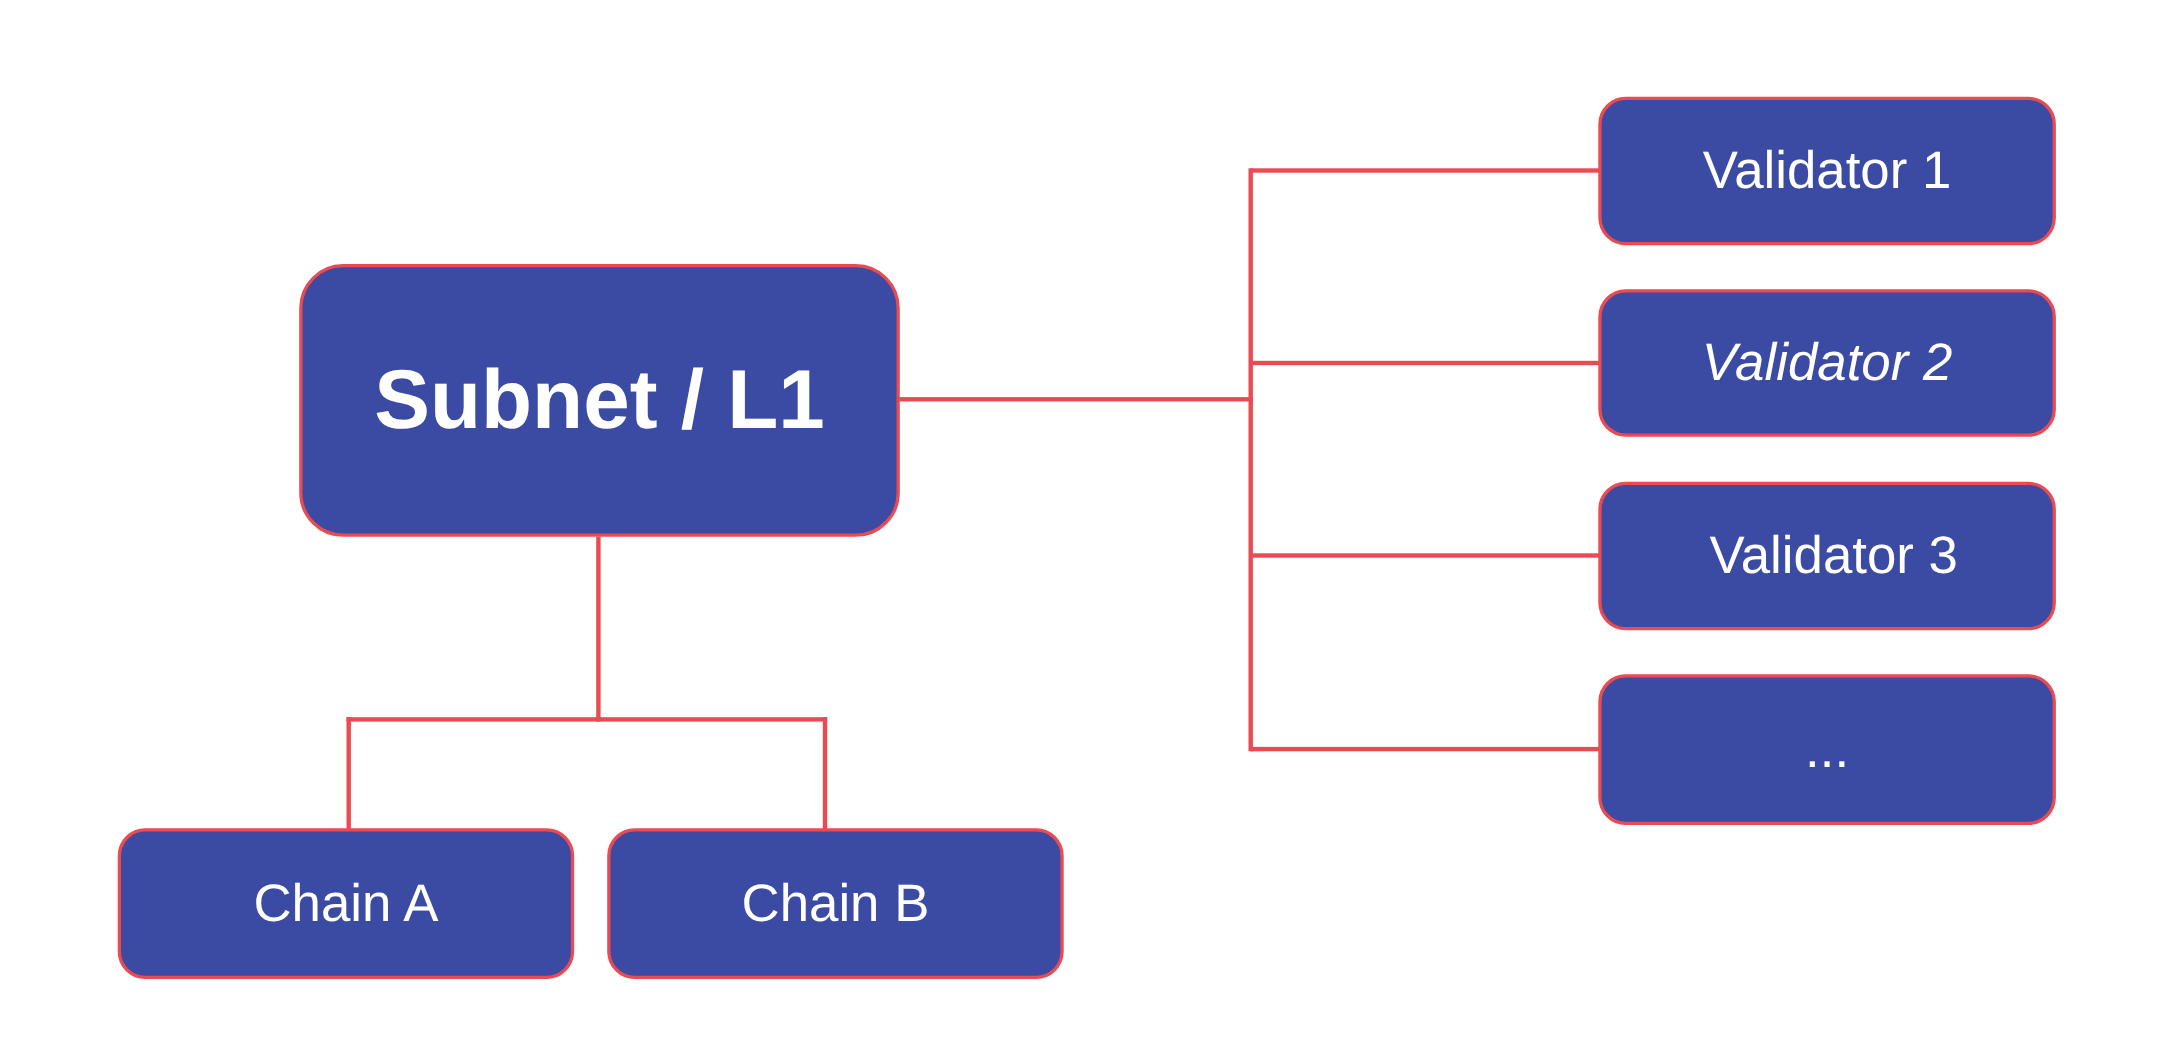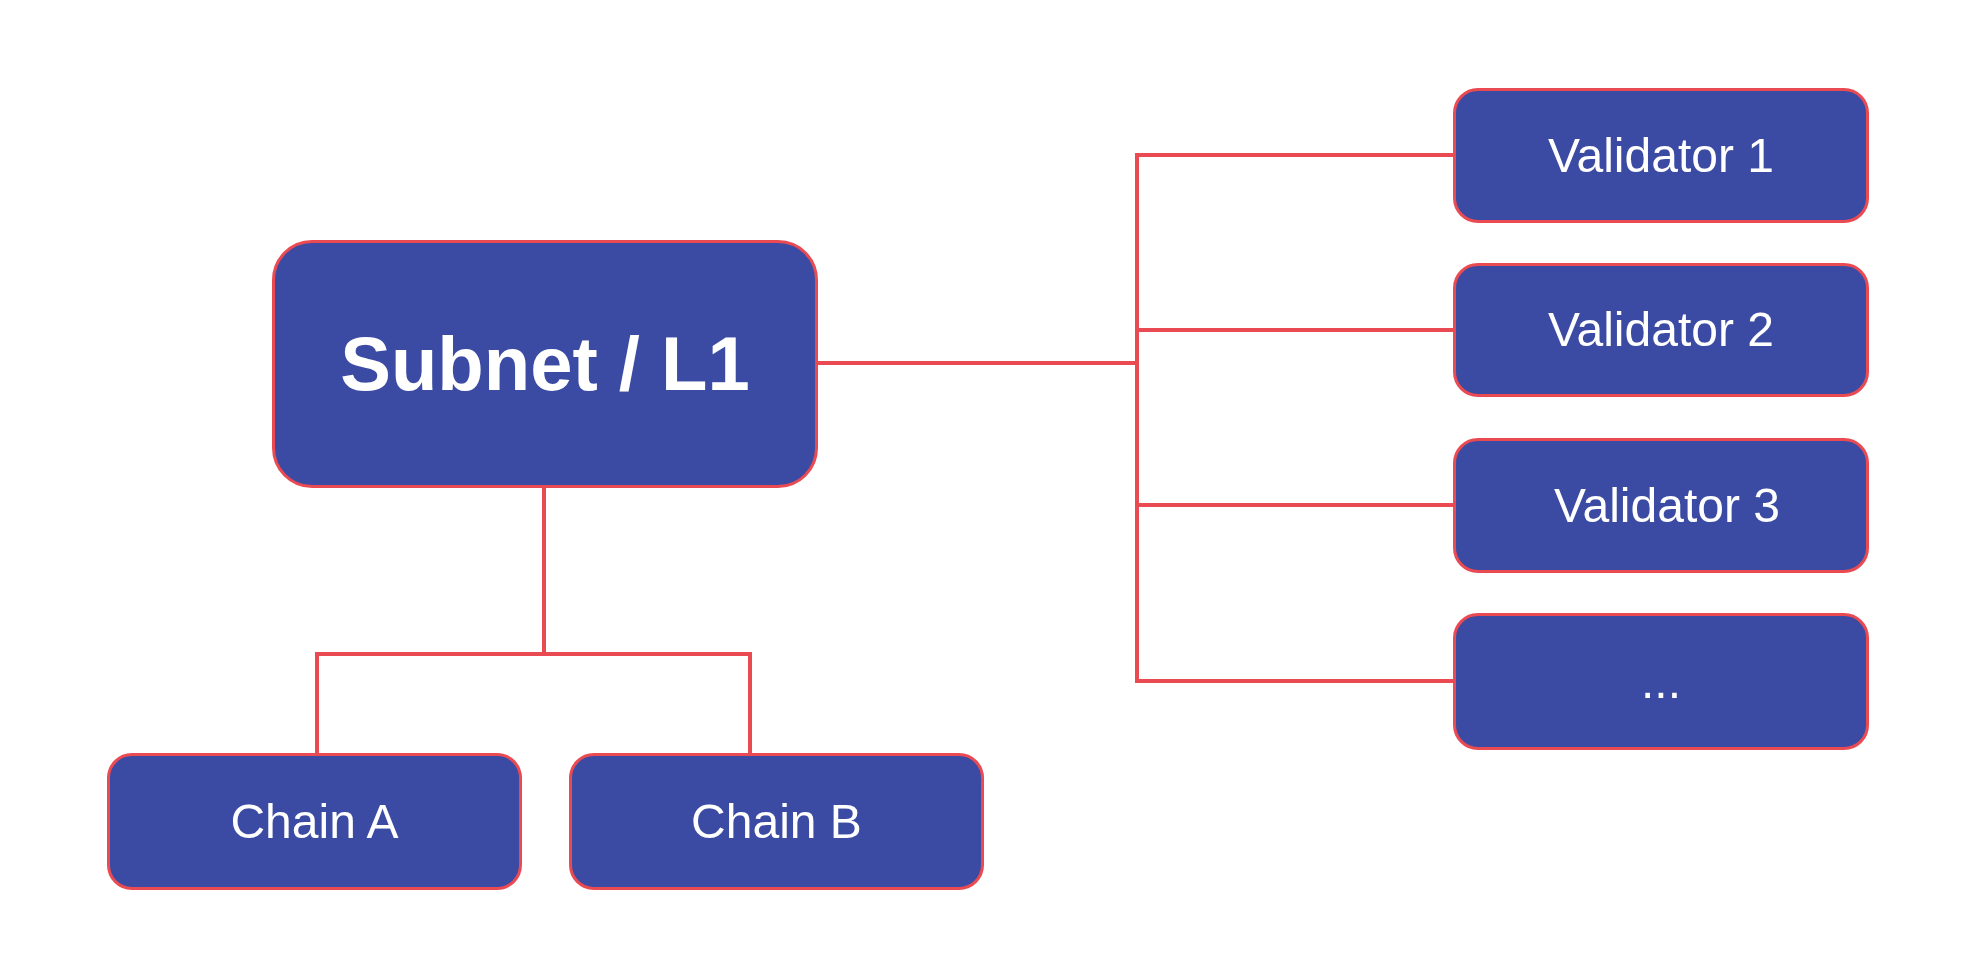--- a/index.html
+++ b/index.html
@@ -37,23 +37,23 @@
     border-radius:40px;
     font-size:76px;
     font-weight:bold;
   }
   .node.small{
     width:416px;height:135px;
     border-radius:25px;
     font-size:48px;
   }
   .node.chain-a{left:107px;top:753px;width:415px;height:137px;text-align:center;}
-  .node.chain-b{left:569px;top:753px;width:415px;height:137px;}
+  .node.chain-b{left:552px;top:753px;width:415px;height:137px;}
   .node.v1{left:1453px;top:88px;}
-  .node.v2{left:1453px;top:263px;height:134px;}
+  .node.v2{left:1453px;top:263px;height:134px;font-style:italic;}
   .node.v3{left:1453px;top:438px;padding-left:12px;}
   .node.more{left:1453px;top:613px;height:137px;}
   .line{
     position:absolute;
     background:var(--connector);
   }
   
   .line.main-h{left:817px;top:361px;width:322px;height:4px;}
   .line.bus-v{left:1135px;top:153px;width:4px;height:530px;}
   .line.branch-1{left:1137px;top:153px;width:320px;height:4px;}

